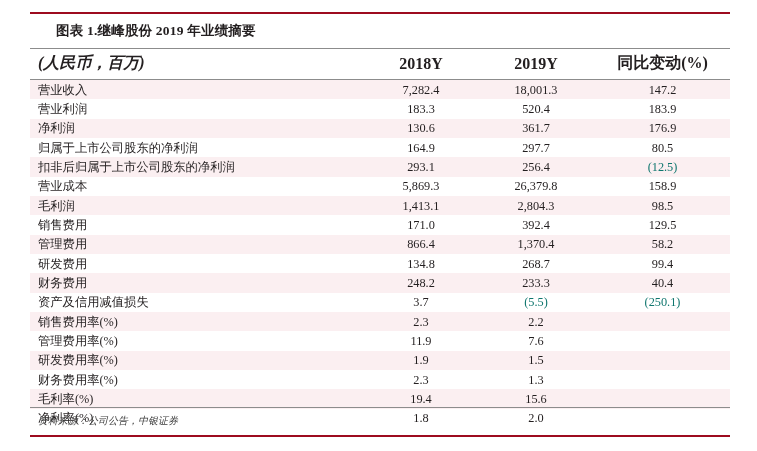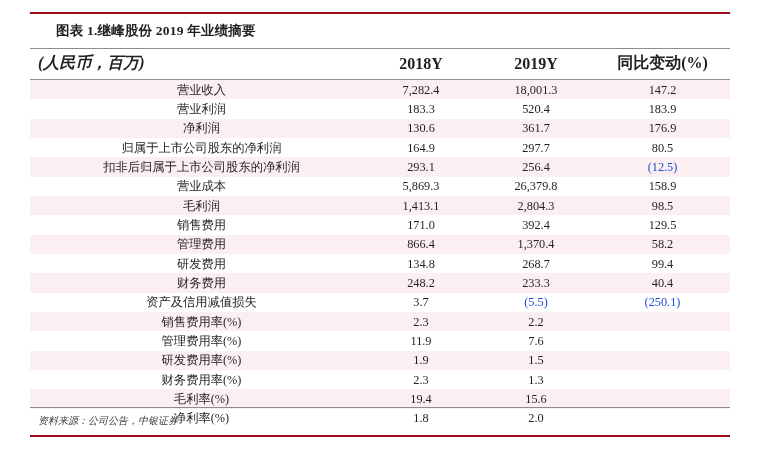--- a/index.html
+++ b/index.html
@@ -82,28 +82,28 @@
     font-style: italic;
     font-weight: bold;
   }
   tbody td {
     padding: 2.6px 0;
     text-align: center;
     white-space: nowrap;
     line-height: 1.15;
   }
   tbody td.lbl {
-    text-align: center;
+    text-align: left;
     padding-left: 8px;
   }
   tbody tr.alt td {
     background: #fbeff1;
   }
   .neg {
-    color: #1d4ed8;
+    color: #0f766e;
   }
   col.c-label { width: 335px; }
   col.c-v1 { width: 112px; }
   col.c-v2 { width: 118px; }
   col.c-v3 { width: 135px; }
   .source {
     position: absolute;
     left: 8px;
     bottom: 9px;
     font-size: 10px;

